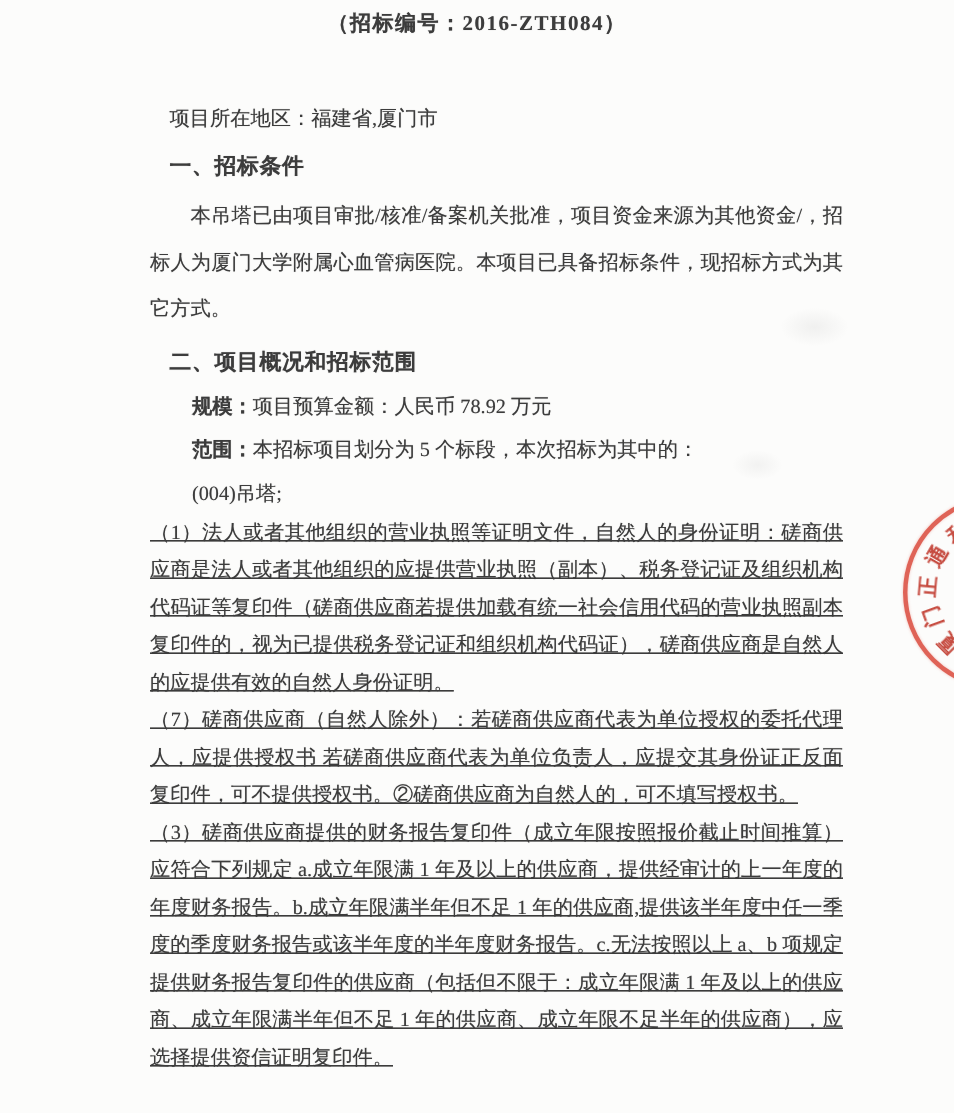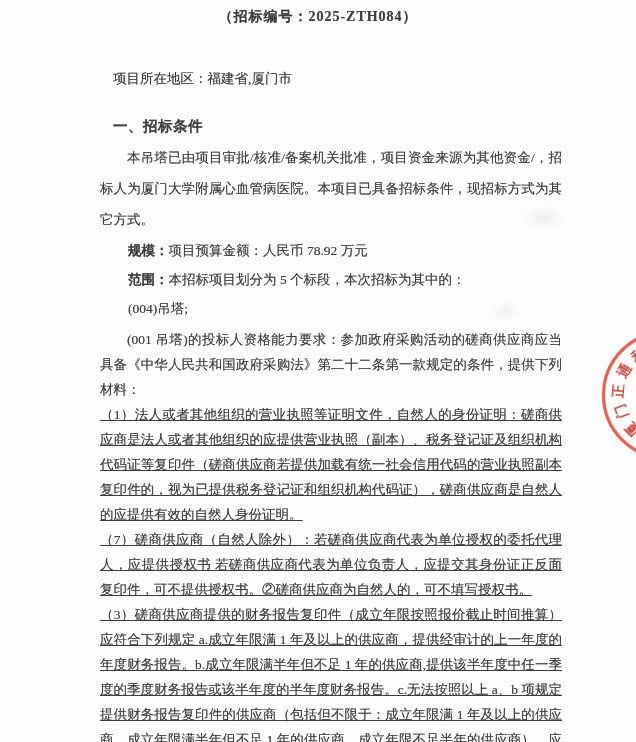--- a/index.html
+++ b/index.html
@@ -30,25 +30,26 @@
   .content{
     width:462px;
     margin-left:100px;
     font-size:13.5px;
   }
   .loc-line{
     margin:40px 0 4px 13px;
     line-height:22px;
   }
   .sec-heading{
-    margin:24px 0 0 13px;
+    margin:10px 0 0 13px;
     font-weight:bold;
     font-size:14.5px;
     line-height:24px;
     letter-spacing:.5px;
+    font-family:Liberation Mono, monospace;
   }
   .para-indent{
     margin:4px 0 0 0;
     line-height:31px;
     text-indent:2em;
     text-align:justify;
   }
   .info-line{
     margin:3px 0 0 28px;
     line-height:26px;
@@ -94,45 +95,45 @@
     background:radial-gradient(ellipse at center, rgba(80,80,80,.07), rgba(80,80,80,0) 70%);}
   .smudge-2{left:488px;top:300px;width:34px;height:20px;
     background:radial-gradient(ellipse at center, rgba(80,80,80,.06), rgba(80,80,80,0) 70%);}
 </style>
 </head>
 <body>
 
 <div class="page">
 
 
-  <div class="tender-no scan-text">（招标编号：2025-ZTH084）</div>
+  <div class="tender-no scan-text">（招标编号：2016-ZTH084）</div>
 
   <div class="content">
 
     <div class="loc-line scan-text">
       <span>项目所在地区：</span><span>福建省,厦门市</span>
     </div>
 
     <div class="sec-heading scan-text">一、招标条件</div>
 
     <p class="para-indent scan-text">本吊塔已由项目审批/核准/备案机关批准，项目资金来源为其他资金/，招标人为厦门大学附属心血管病医院。本项目已具备招标条件，现招标方式为其它方式。</p>
 
+    <div class="sec-heading scan-text">二、项目概况和招标范围</div>
 
     <div class="info-line scan-text">
       <span class="info-label">规模：</span><span>项目预算金额：人民币 78.92 万元</span>
     </div>
 
     <div class="info-line scan-text">
       <span class="info-label">范围：</span><span>本招标项目划分为 5 个标段，本次招标为其中的：</span>
     </div>
 
     <div class="info-line scan-text">(004)吊塔;</div>
 
 
-    <p class="qual-intro scan-text">(001 吊塔)的投标人资格能力要求：参加政府采购活动的磋商供应商应当具备《中华人民共和国政府采购法》第二十二条第一款规定的条件，提供下列材料：</p>
 
     <p class="qual-item scan-text">（1）法人或者其他组织的营业执照等证明文件，自然人的身份证明：磋商供应商是法人或者其他组织的应提供营业执照（副本）、税务登记证及组织机构代码证等复印件（磋商供应商若提供加载有统一社会信用代码的营业执照副本复印件的，视为已提供税务登记证和组织机构代码证），磋商供应商是自然人的应提供有效的自然人身份证明。</p>
 
     <p class="qual-item scan-text">（7）磋商供应商（自然人除外）：若磋商供应商代表为单位授权的委托代理人，应提供授权书 若磋商供应商代表为单位负责人，应提交其身份证正反面复印件，可不提供授权书。②磋商供应商为自然人的，可不填写授权书。</p>
 
     <p class="qual-item scan-text">（3）磋商供应商提供的财务报告复印件（成立年限按照报价截止时间推算）应符合下列规定 a.成立年限满 1 年及以上的供应商，提供经审计的上一年度的年度财务报告。b.成立年限满半年但不足 1 年的供应商,提供该半年度中任一季度的季度财务报告或该半年度的半年度财务报告。c.无法按照以上 a、b 项规定提供财务报告复印件的供应商（包括但不限于：成立年限满 1 年及以上的供应商、成立年限满半年但不足 1 年的供应商、成立年限不足半年的供应商），应选择提供资信证明复印件。</p>
 
   </div>
 
   <div class="stamp">

